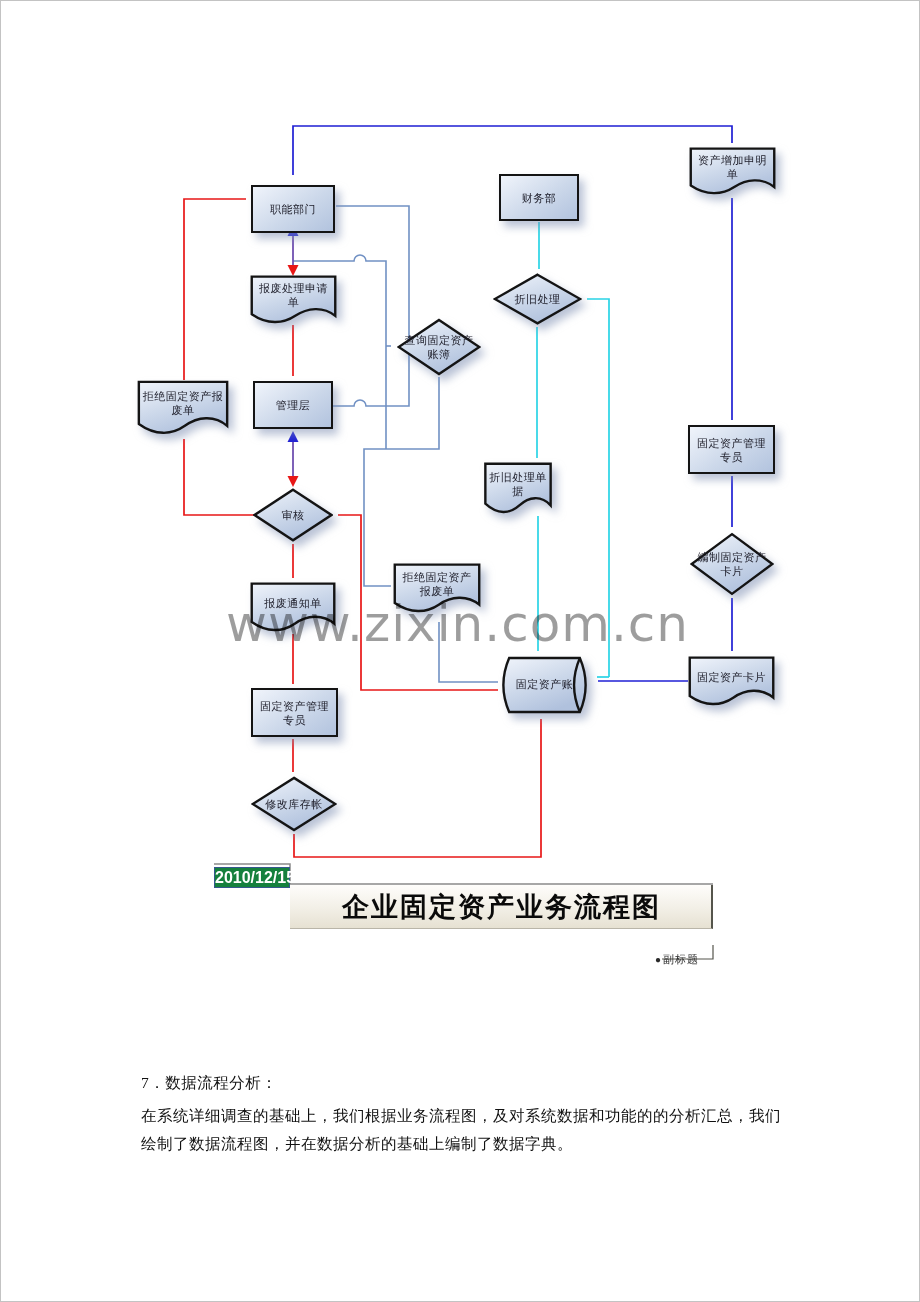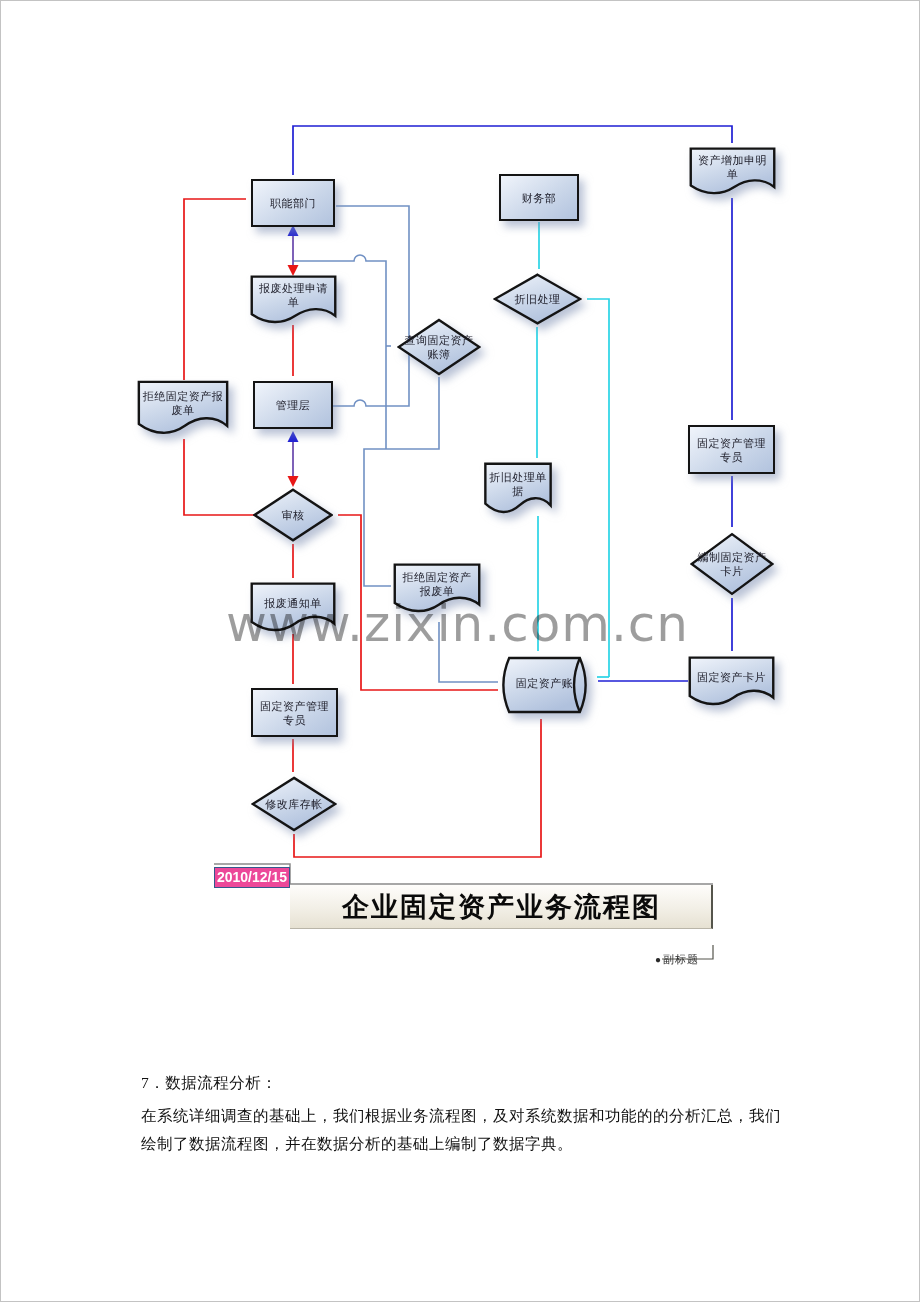--- a/index.html
+++ b/index.html
@@ -21,30 +21,30 @@
   }
   .rectn {
     border:2px solid #141414;
     background:linear-gradient(145deg,#f0f4fb 0%,#ccd8ea 55%,#b2c3de 100%);
   }
   .shape { position:absolute; left:0; top:0; width:100%; height:100%; z-index:1; }
   .shape path, .shape polygon {
     stroke:#141414; stroke-width:2.4; vector-effect:non-scaling-stroke;
   }
   .docn .nlabel { margin-bottom:9px; }
-  .cyl .nlabel { margin-bottom:2px;font-family:Liberation Mono, monospace; }
+  .cyl .nlabel { margin-bottom:2px; }
   
   #wires { position:absolute; left:0; top:0; width:920px; height:1302px; z-index:1; }
   #wires path { fill:none; }
   
   .datebadge {
     position:absolute; left:213px; top:866px; width:76px; height:21px; z-index:3;
-    background:#ec4899; border:1px solid #34588c;
+    background:#15803d; border:1px solid #34588c;
     color:#ffffff; font-family:"Liberation Sans",sans-serif; font-weight:bold;
-    font-size:14px; text-align:center; line-height:19px;
+    font-size:16px; text-align:center; line-height:19px;
   }
   .titlebox {
     position:absolute; left:289px; top:884px; width:423px; height:44px; z-index:2;
     background:linear-gradient(#fefdfb 0%,#f2efe6 55%,#e6e1d2 100%);
     border-right:2px solid #55554c; border-bottom:1px solid #b9b5a8;
     display:flex; align-items:center; padding-left:52px;
   }
   .titletext {
     font-size:27px; font-weight:bold; color:#0a0a0a; letter-spacing:2px;
   }
@@ -136,21 +136,21 @@
       <polygon points="292,275 286.5,264 297.5,264" fill="#e81717"></polygon>
       <path d="M292,439 V477" stroke="#7050b0" stroke-width="1.8"></path>
       <polygon points="292,430 286.5,441 297.5,441" fill="#1f1fd4"></polygon>
       <polygon points="292,486 286.5,475 297.5,475" fill="#e81717"></polygon>
     </g>
 
     <path d="M213,863 H289 V883 H712" stroke="#8a8a8a" stroke-width="1.5"></path>
     <path d="M712,944 V958 H661" stroke="#55554c" stroke-width="1.2"></path>
   </svg>
 
-  <div class="node rectn" style="left:250px;top:178px;width:84px;height:48px">
+  <div class="node rectn" style="left:250px;top:184px;width:84px;height:48px">
     <span class="nlabel">职能部门</span>
     </div>
   <div class="node rectn" style="left:498px;top:173px;width:80px;height:47px">
     <span class="nlabel">财务部</span>
     </div>
   <div class="node rectn" style="left:252px;top:380px;width:80px;height:48px">
     <span class="nlabel">管理层</span>
     </div>
   <div class="node rectn" style="left:687px;top:424px;width:87px;height:49px">
     <span class="nlabel">固定资产管理专员</span>

